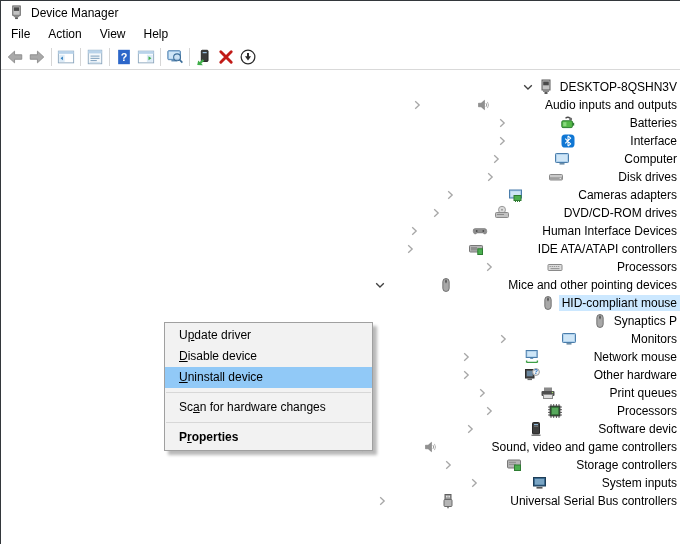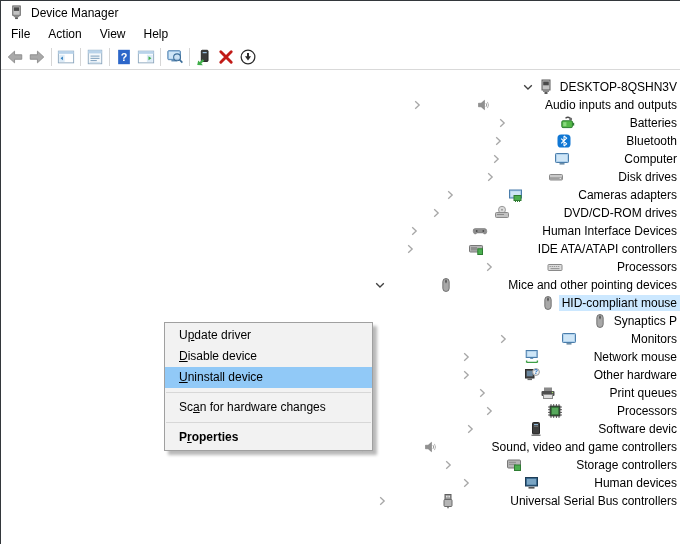--- a/index.html
+++ b/index.html
@@ -222,21 +222,21 @@
           <svg viewBox="0 0 16 16">
             <path d="M6.2 4.2l4 3.8-4 3.8" fill="none" stroke="#a6a6a6" stroke-width="1.3"></path>
           </svg>
         </span>
       <span class="ic ticon">
           <svg viewBox="0 0 16 16">
             <rect x="1.5" y="1.5" width="13" height="13" rx="3.6" fill="#1077d4"></rect>
             <path d="M8 2.9v10.2M8 2.9l2.7 2.3L5.2 10.3M8 13.1l2.7-2.3L5.2 5.7" fill="none" stroke="#fff" stroke-width="1.05" stroke-linejoin="round"></path>
           </svg>
         </span>
-      <span class="lbl">Bluetooth</span>
+      <span class="lbl">Interface</span>
     </div>
     <div class="trow lvl1">
       <span class="ic chev">
           <svg viewBox="0 0 16 16">
             <path d="M6.2 4.2l4 3.8-4 3.8" fill="none" stroke="#a6a6a6" stroke-width="1.3"></path>
           </svg>
         </span>
       <span class="ic ticon">
           <svg viewBox="0 0 16 16">
             <rect x="1.5" y="2.5" width="13" height="9" rx="0.8" fill="#a8cce9" stroke="#4a7dab"></rect>
@@ -514,21 +514,21 @@
             <path d="M6.2 4.2l4 3.8-4 3.8" fill="none" stroke="#a6a6a6" stroke-width="1.3"></path>
           </svg>
         </span>
       <span class="ic ticon">
           <svg viewBox="0 0 16 16">
             <rect x="1.5" y="2.5" width="12" height="8.5" fill="#2f5e85" stroke="#1d3c56"></rect>
             <rect x="2.8" y="3.8" width="9.4" height="5.9" fill="#7aa5c4"></rect>
             <rect x="4.5" y="12" width="6" height="1.6" fill="#555"></rect>
           </svg>
         </span>
-      <span class="lbl">Human devices</span>
+      <span class="lbl">System inputs</span>
     </div>
     <div class="trow lvl1">
       <span class="ic chev">
           <svg viewBox="0 0 16 16">
             <path d="M6.2 4.2l4 3.8-4 3.8" fill="none" stroke="#a6a6a6" stroke-width="1.3"></path>
           </svg>
         </span>
       <span class="ic ticon">
           <svg viewBox="0 0 16 16">
             <rect x="5" y="1.5" width="6" height="5" fill="#9a9a9a" stroke="#5f5f5f"></rect>

